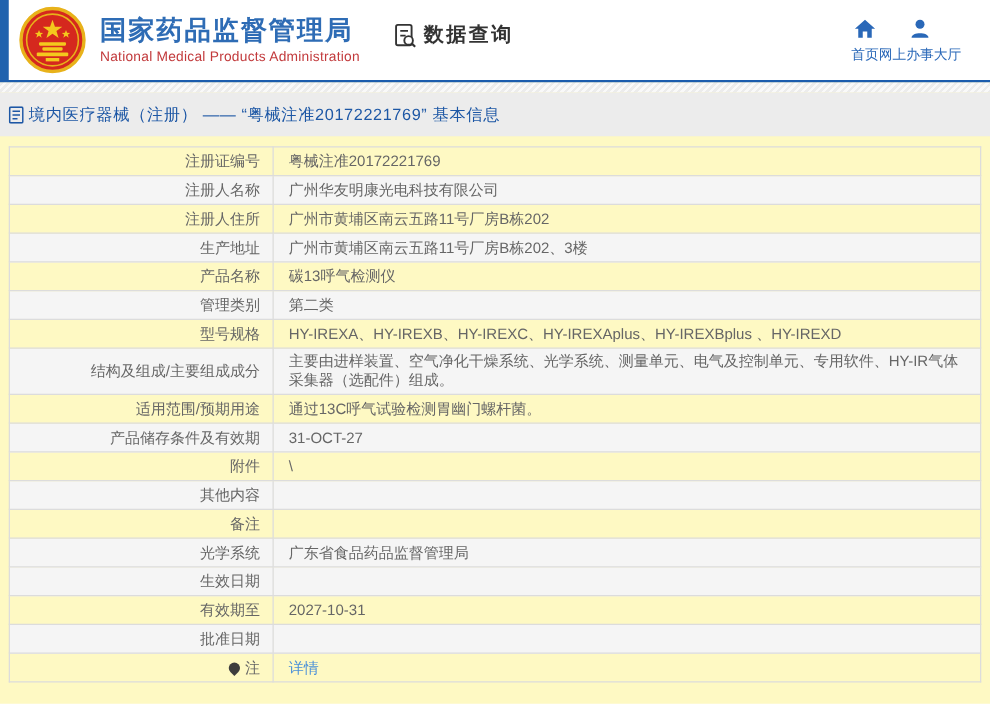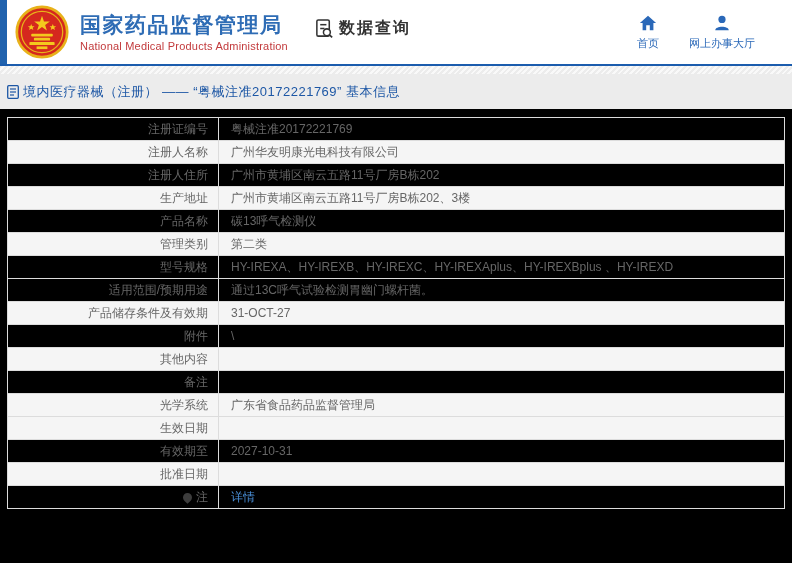--- a/index.html
+++ b/index.html
@@ -2,21 +2,21 @@
 <html><head>
 <meta charset="utf-8">
 <style>
   * { margin: 0; padding: 0; box-sizing: border-box; }
   html, body { background: #fff; }
   body {
     width: 792px; height: 563px; overflow: hidden;
     font-family: "Liberation Sans", "DejaVu Sans", sans-serif;
     color: #666;
   }
-  .page { width: 792px; height: 563px; position: relative; background: #000000; }
+  .page { width: 792px; height: 563px; position: relative; background: #fef9c3; }
 
   
   .header {
     height: 64px; position: relative;
     display: flex; align-items: center; background: #fff;
   }
   .left-strip {
     position: absolute; left: 0; top: 0; width: 7px; height: 64px;
     background: #2062ae;
   }
@@ -24,21 +24,21 @@
   .title-block { margin-left: 11px; }
   .agency-cn {
     font-size: 21px; font-weight: bold; color: #2e6cb5; letter-spacing: 1.5px;
     line-height: 24px;
   }
   .agency-en { font-size: 11px; color: #c23a3c; margin-top: 3px; letter-spacing: 0.2px; }
   .query-section { display: flex; align-items: center; margin-left: 26px; margin-top: -8px; }
   .query-icon { width: 21px; height: 21px; margin-right: 4px; }
   .query-label { font-size: 16px; color: #333; letter-spacing: 2px; font-weight: bold; }
 
-  .top-nav { margin-left: auto; margin-right: 37px; display: flex; gap: 30px; }
+  .top-nav { margin-left: auto; margin-right: 23px; display: flex; }
   .nav-item {
     display: flex; flex-direction: column; align-items: center;
     cursor: pointer; text-decoration: none;
   }
   .nav-item .nav-icon { width: 18px; height: 18px; }
   .nav-item .nav-label { font-size: 11px; color: #2a68b8; margin-top: 4px; white-space: nowrap; }
 
   
   .blue-line { height: 2px; background: #1b5cad; }
   .hatch-band {
@@ -165,20 +165,24 @@
           <td class="value-cell">碳13呼气检测仪</td>
         </tr>
         <tr class="alt">
           <td class="label-cell">管理类别</td>
           <td class="value-cell">第二类</td>
         </tr>
         <tr>
           <td class="label-cell">型号规格</td>
           <td class="value-cell">HY-IREXA、HY-IREXB、HY-IREXC、HY-IREXAplus、HY-IREXBplus 、HY-IREXD</td>
         </tr>
+        <tr class="alt">
+          <td class="label-cell">结构及组成/主要组成成分</td>
+          <td class="value-cell">主要由进样装置、空气净化干燥系统、光学系统、测量单元、电气及控制单元、专用软件、HY-IR气体采集器（选配件）组成。</td>
+        </tr>
         <tr>
           <td class="label-cell">适用范围/预期用途</td>
           <td class="value-cell">通过13C呼气试验检测胃幽门螺杆菌。</td>
         </tr>
         <tr class="alt">
           <td class="label-cell">产品储存条件及有效期</td>
           <td class="value-cell">31-OCT-27</td>
         </tr>
         <tr>
           <td class="label-cell">附件</td>

